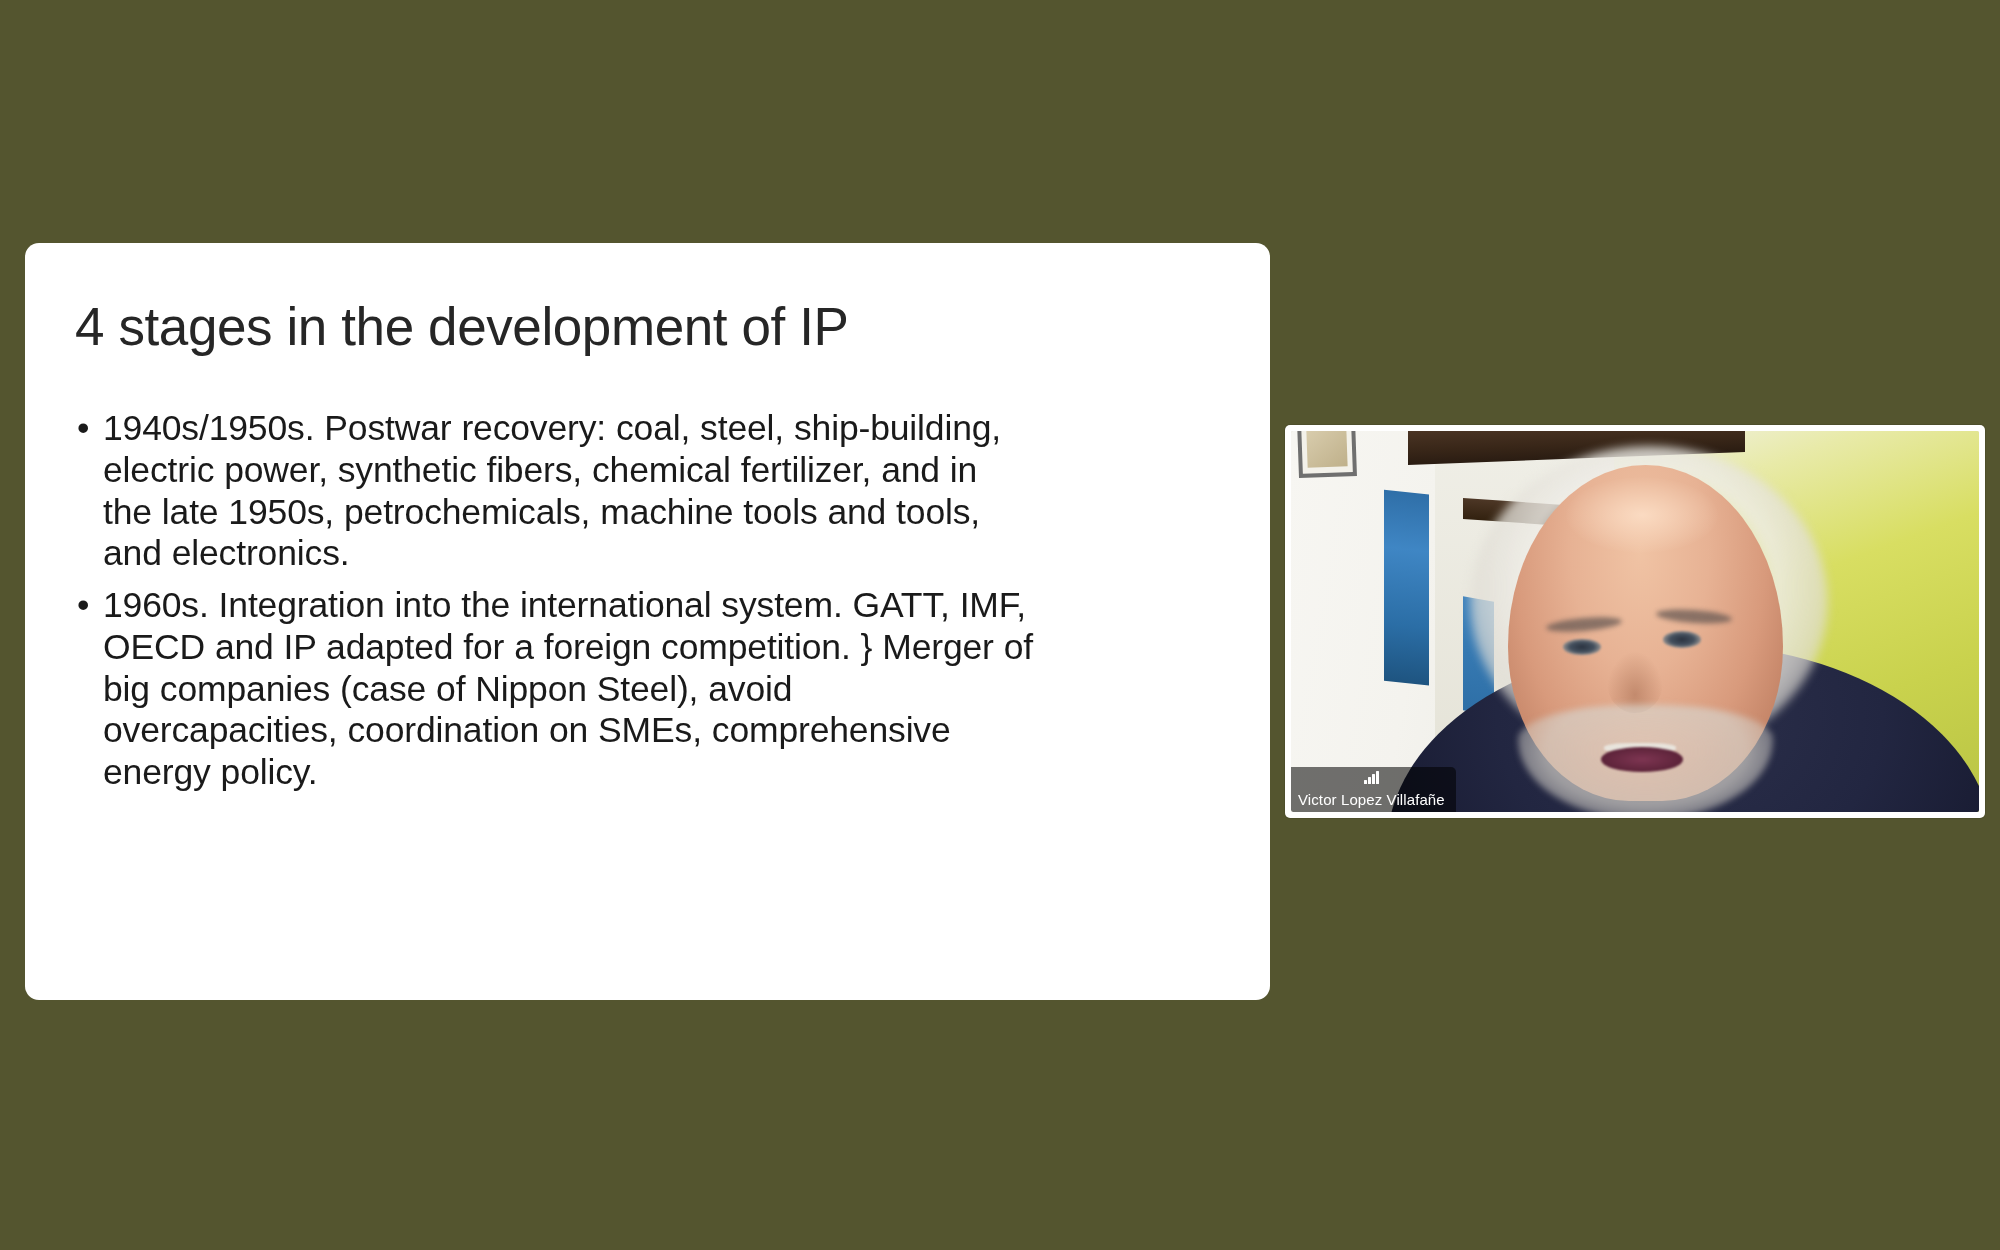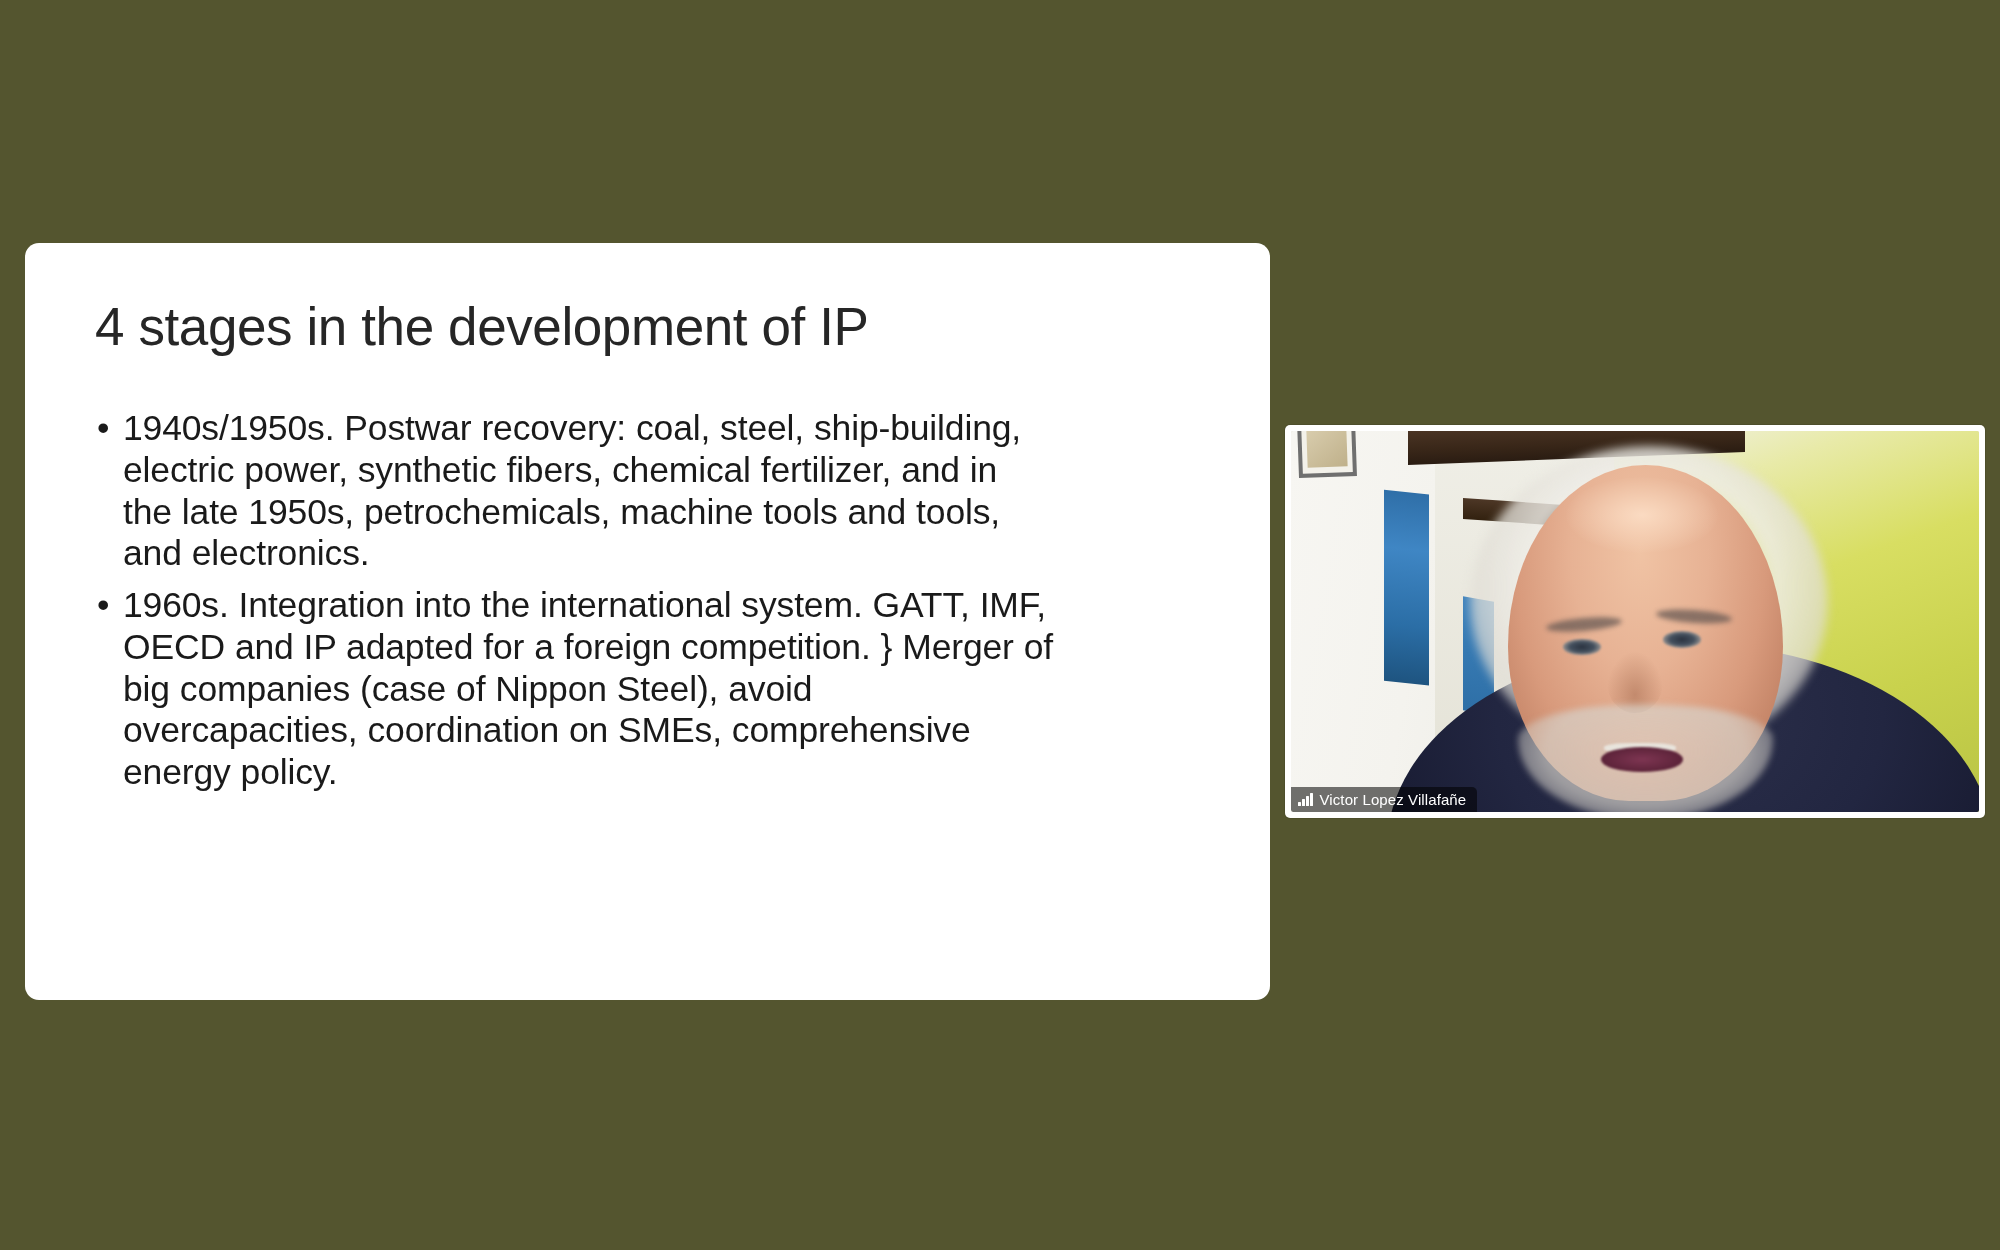--- a/index.html
+++ b/index.html
@@ -34,21 +34,20 @@
     border-radius: 14px;
     overflow: hidden;
   }
 
   #slide-inner {
     position: absolute;
     left: 50px;
     top: 55px;
     right: 22px;
     bottom: 20px;
-    margin-left: 20px;
   }
 
   #slide-title {
     font-family: "Liberation Sans", sans-serif;
     font-size: 53px;
     font-weight: 400;
     color: #262626;
     letter-spacing: -0.4px;
     line-height: 1.1;
     white-space: nowrap;
@@ -285,20 +284,21 @@
     position: absolute;
     left: 0;
     bottom: 0;
     display: flex;
     align-items: center;
     gap: 7px;
     background: rgba(0,0,0,0.55);
     padding: 4px 11px 4px 7px;
     border-radius: 0 5px 0 2px;
     z-index: 10;
+    flex-direction: column;
   }
   #name-badge .label {
     color: #ffffff;
     font-size: 15px;
     font-family: "Liberation Sans", sans-serif;
     letter-spacing: 0.1px;
     white-space: nowrap;
   }
   .signal-icon {
     display: inline-flex;

